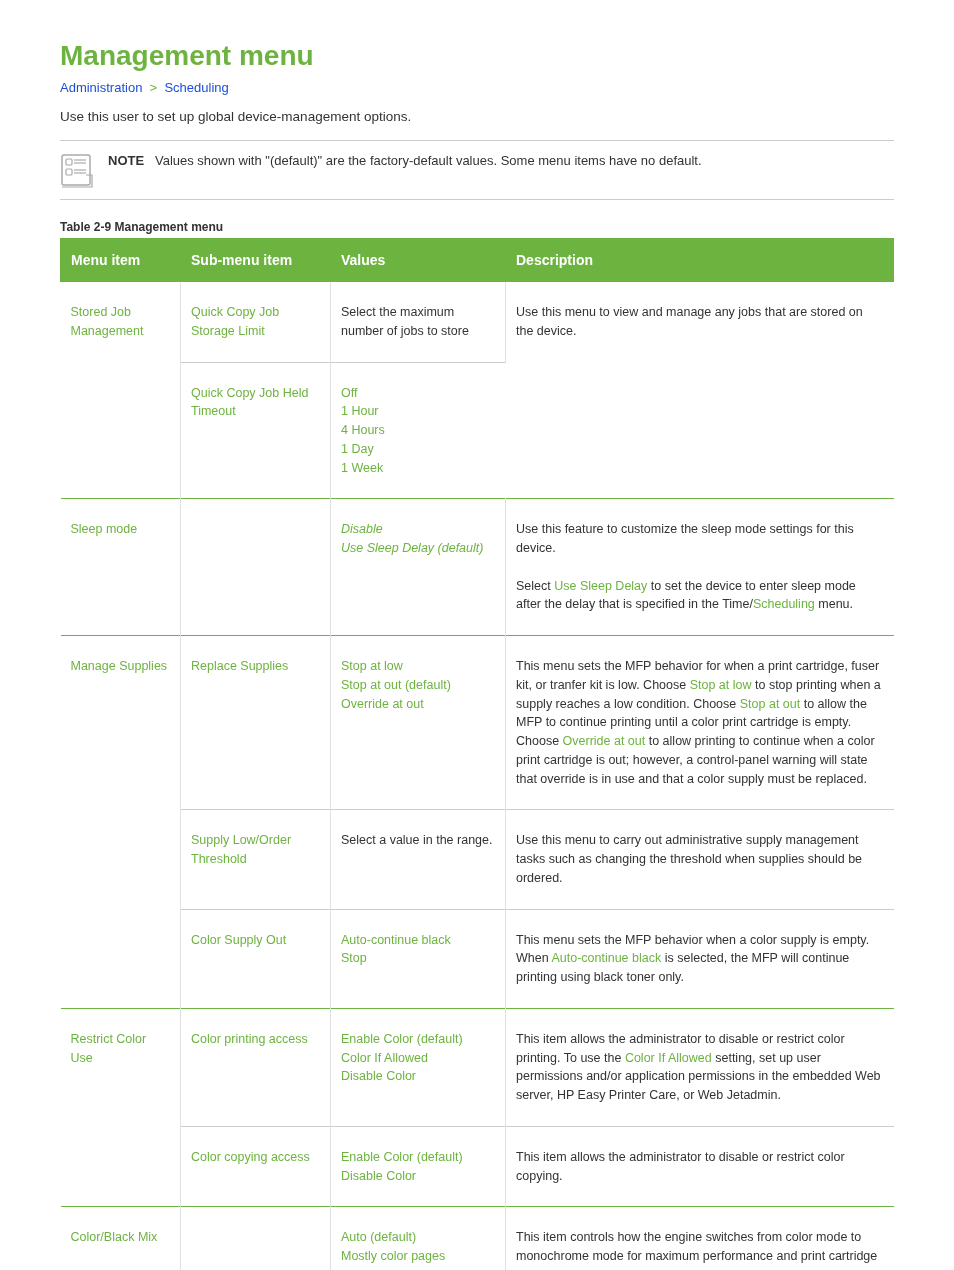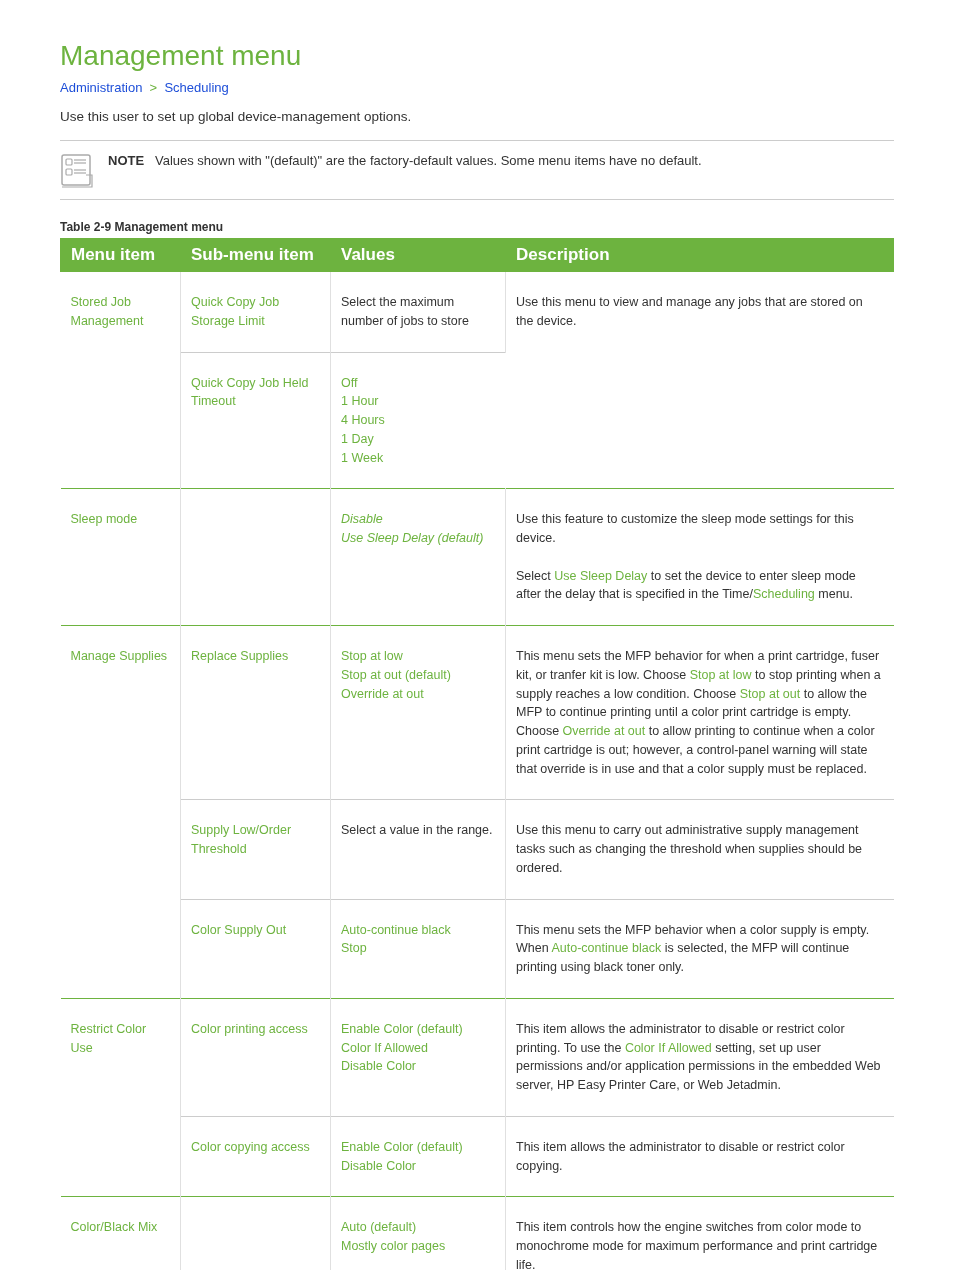--- a/index.html
+++ b/index.html
@@ -8,21 +8,21 @@
       font-size: 13px;
       color: #333;
       background: #fff;
       padding: 40px 60px 60px 60px;
       width: 954px;
       min-height: 1270px;
     }
 
     .page-title {
       font-size: 28px;
-      font-weight: normal;
+      font-weight: bold;
       color: #6db33f;
       margin-bottom: 8px;
     }
 
     .breadcrumb {
       color: #6db33f;
       font-size: 13px;
       margin-bottom: 14px;
     }
     .breadcrumb a {
@@ -75,24 +75,24 @@
       border-collapse: collapse;
       font-size: 12.5px;
     }
 
     .main-table thead tr {
       background-color: #6db33f;
       color: white;
     }
 
     .main-table thead th {
-      padding: 6px 10px;
+      padding: 13px 10px;
       text-align: left;
       font-weight: bold;
-      font-size: 17px;
+      font-size: 14px;
       border: 1px solid #6db33f;
       margin-top: 10px;
     }
 
     .main-table tbody tr {
       border-bottom: 1px solid #ccc;
       vertical-align: top;
     }
 
     .main-table tbody td {

